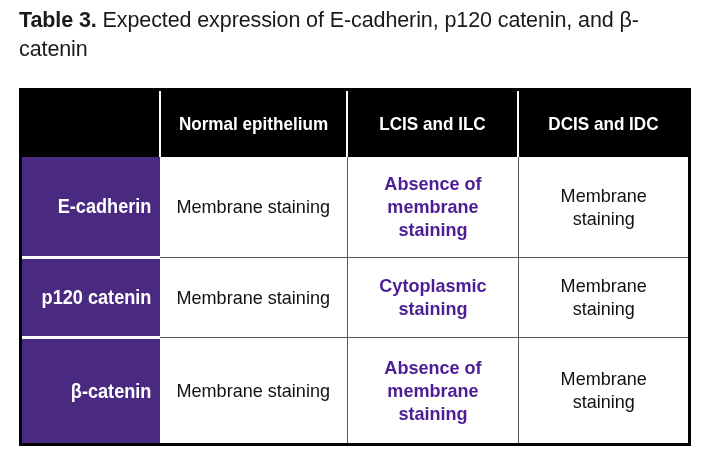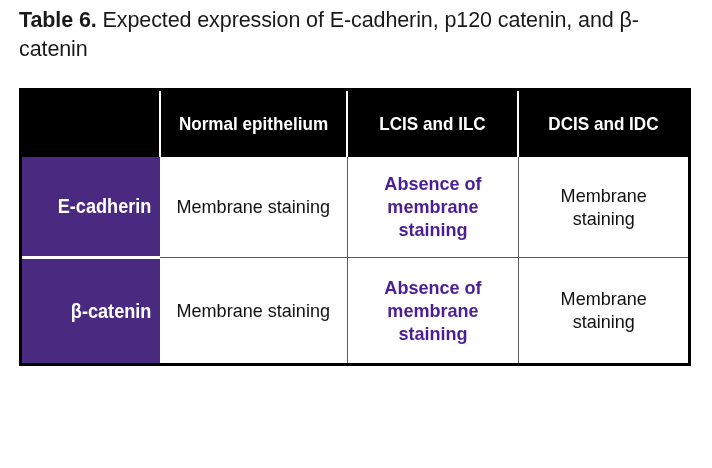--- a/index.html
+++ b/index.html
@@ -130,21 +130,21 @@
     transform: scaleX(0.95);
   }
   .row-h1 td { height: 100px; }
   .row-h2 td { height: 80px; }
   .row-h3 td { height: 106px; }
 </style>
 </head>
 <body>
 
 <div class="caption">
-  <span class="label">Table 6.</span><span class="body"> Expected expression of E-cadherin, p120 catenin, and β-catenin</span>
+  <span class="label">Table 3.</span><span class="body"> Expected expression of E-cadherin, p120 catenin, and β-catenin</span>
 </div>
 
 <div class="table-wrap">
   <table class="tbl">
     <colgroup>
       <col class="c0">
         <col class="c1">
         <col class="c2">
         <col class="c3">
     </colgroup>
@@ -164,20 +164,34 @@
         <td class="plain">
             <span class="cell-inner">Membrane staining</span>
           </td>
         <td class="purple">
             <span class="cell-inner">Absence of membrane staining</span>
           </td>
         <td class="plain">
             <span class="cell-inner">Membrane staining</span>
           </td>
       </tr>
+      <tr class="row-h2">
+        <td class="stub">
+            <span class="stub-inner">p120 catenin</span>
+          </td>
+        <td class="plain">
+            <span class="cell-inner">Membrane staining</span>
+          </td>
+        <td class="purple">
+            <span class="cell-inner">Cytoplasmic staining</span>
+          </td>
+        <td class="plain">
+            <span class="cell-inner">Membrane staining</span>
+          </td>
+      </tr>
       <tr class="row-h3">
         <td class="stub">
             <span class="stub-inner">β-catenin</span>
           </td>
         <td class="plain">
             <span class="cell-inner">Membrane staining</span>
           </td>
         <td class="purple">
             <span class="cell-inner">Absence of membrane staining</span>
           </td>

